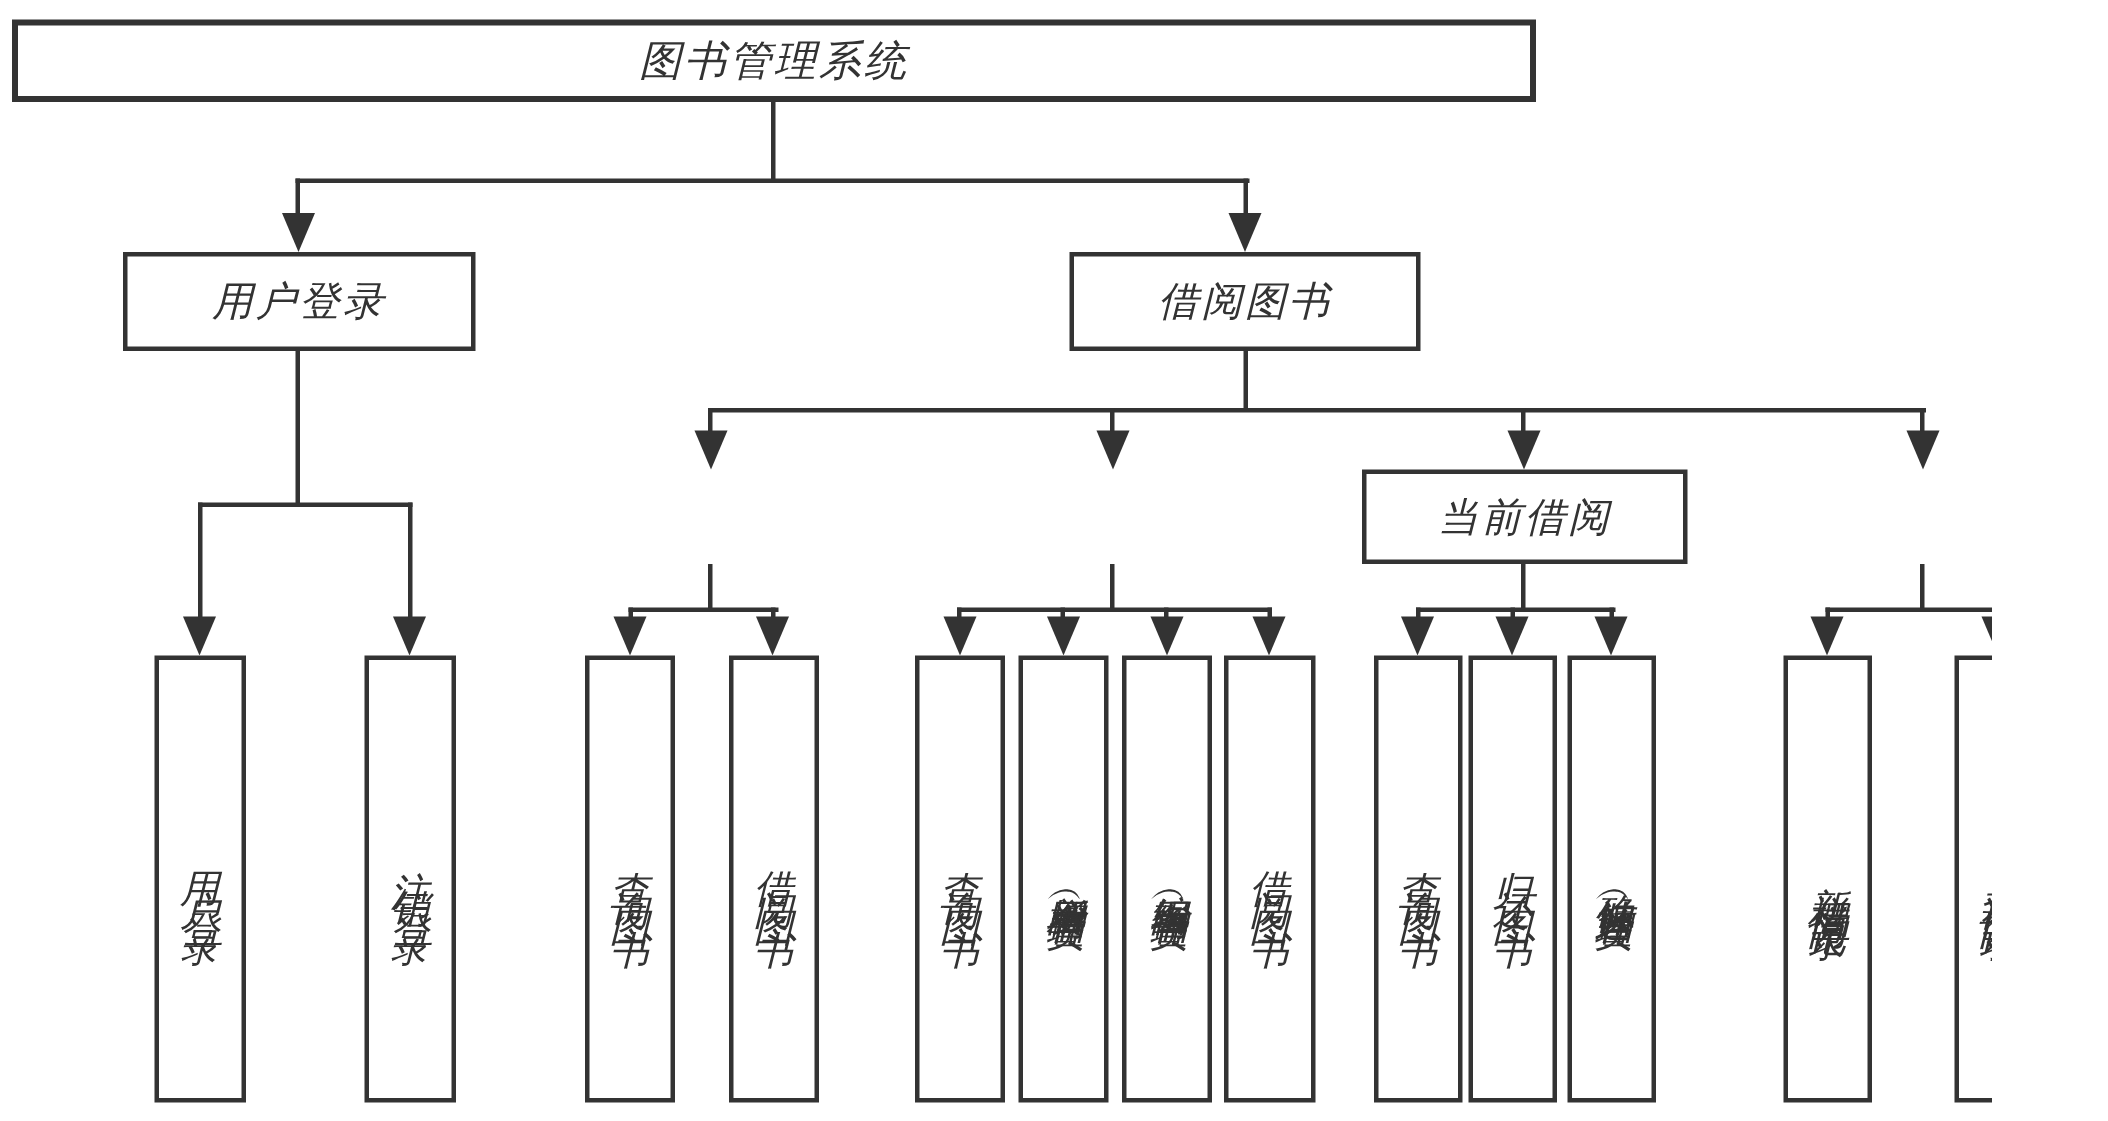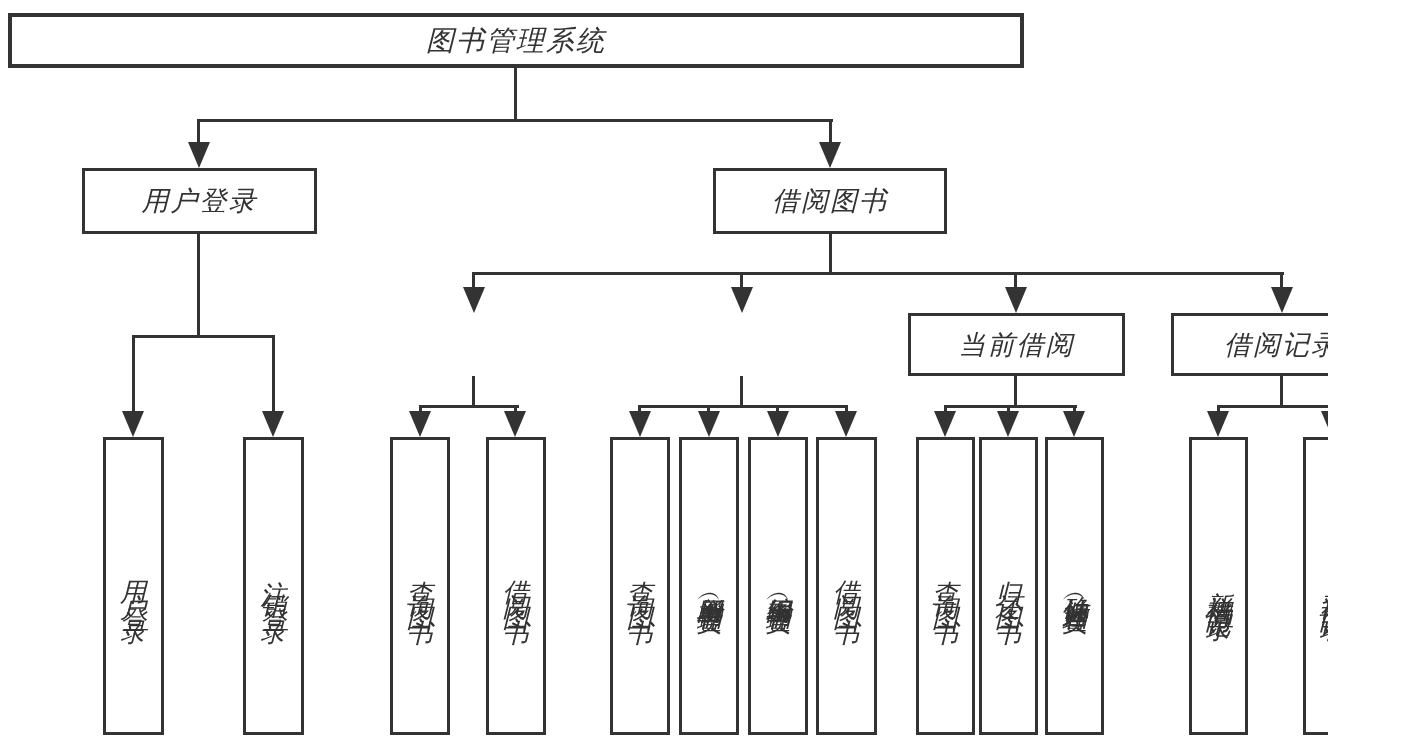--- a/index.html
+++ b/index.html
@@ -86,23 +86,20 @@
   <div class="line" style="left:740px;top:272px;width:3px;height:18px;"></div>
   <div class="arrow" style="left:731px;top:287px;"></div>
   <div class="line" style="left:1014px;top:272px;width:3px;height:18px;"></div>
   <div class="arrow" style="left:1005px;top:287px;"></div>
   <div class="line" style="left:1280px;top:272px;width:3px;height:18px;"></div>
   <div class="arrow" style="left:1271px;top:287px;"></div>
 
   <div class="box hbox" style="left:908px;top:313px;width:217px;height:63px;">
     <span>当前借阅</span>
   </div>
-  <div class="box hbox" style="left:1171px;top:313px;width:222px;height:63px;">
-    <span>借阅记录</span>
-  </div>
 
   <div class="line" style="left:472px;top:376px;width:3px;height:31px;"></div>
   <div class="line" style="left:419px;top:405px;width:100px;height:3px;"></div>
   <div class="line" style="left:419px;top:405px;width:3px;height:9px;"></div>
   <div class="arrow" style="left:409px;top:411px;"></div>
   <div class="line" style="left:514px;top:405px;width:3px;height:9px;"></div>
   <div class="arrow" style="left:504px;top:411px;"></div>
 
   <div class="line" style="left:740px;top:376px;width:3px;height:31px;"></div>
   <div class="line" style="left:638px;top:405px;width:210px;height:3px;"></div>

